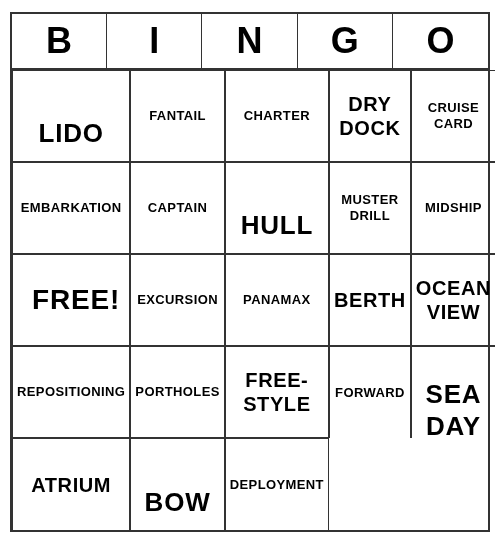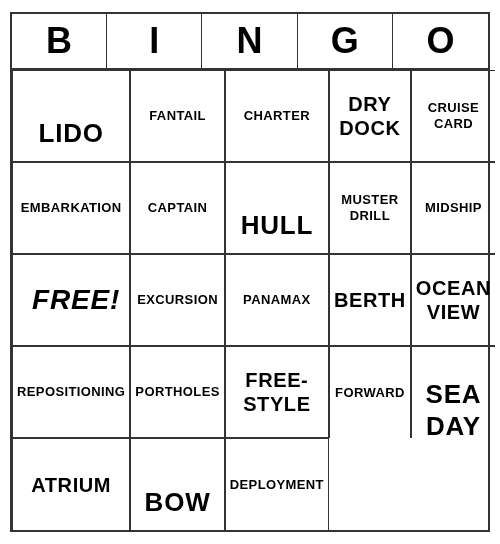--- a/index.html
+++ b/index.html
@@ -61,21 +61,20 @@
     }
     .cell-text.large {
       font-size: 20px;
     }
     .cell-text.xlarge {
       font-size: 26px;
       margin-top: 36px;
     }
     .cell-text.free {
       font-size: 28px;
-      font-style: italic;
       margin-left: 10px;
     }
   </style>
 </head>
 <body>
 
 <div class="bingo-card">
   <div class="bingo-header">
   <div class="bingo-header-cell">B</div>
       <div class="bingo-header-cell">I</div>

